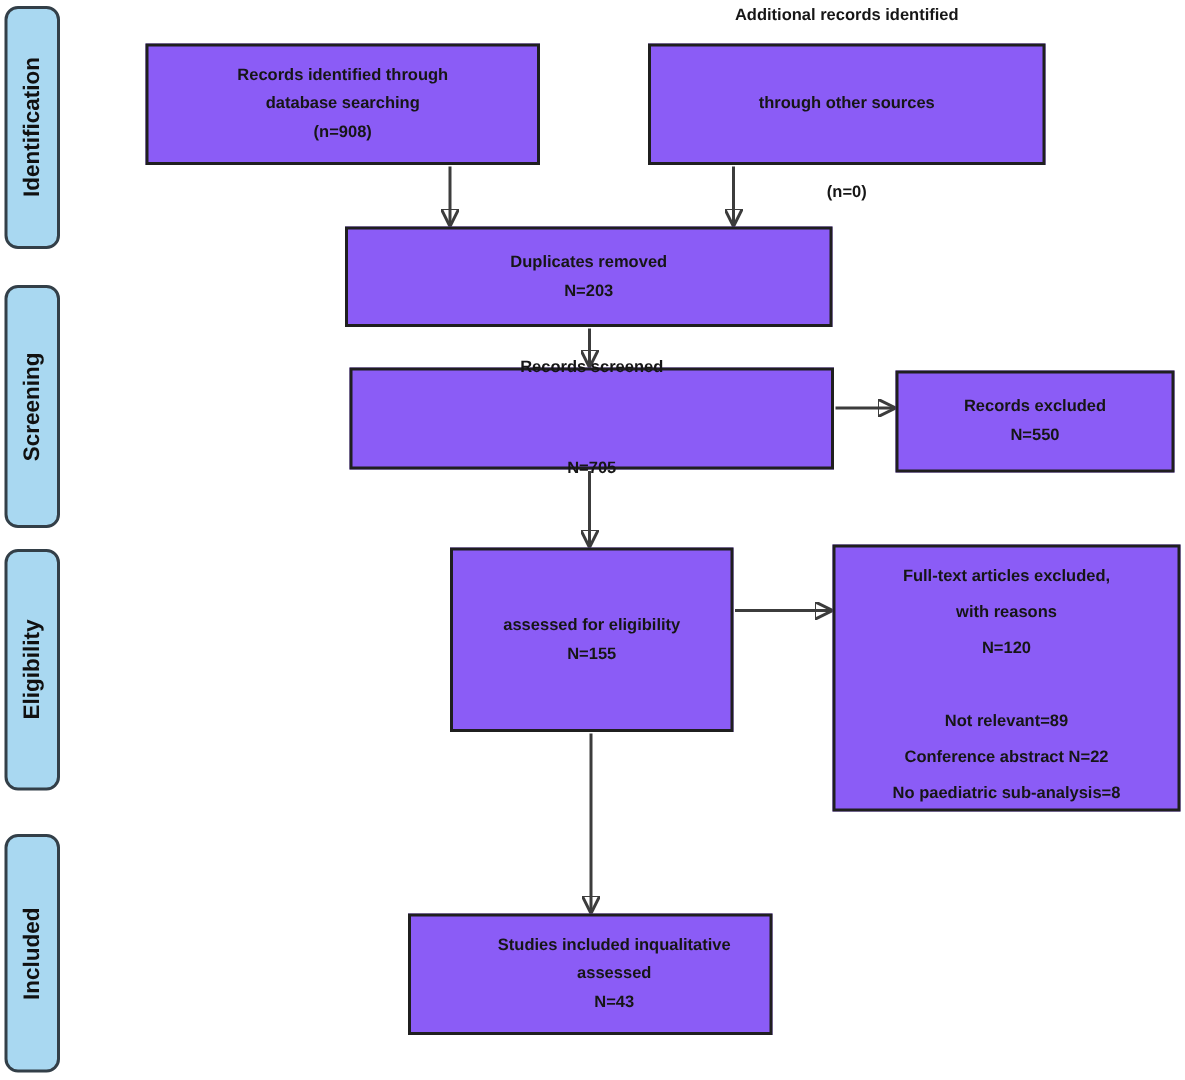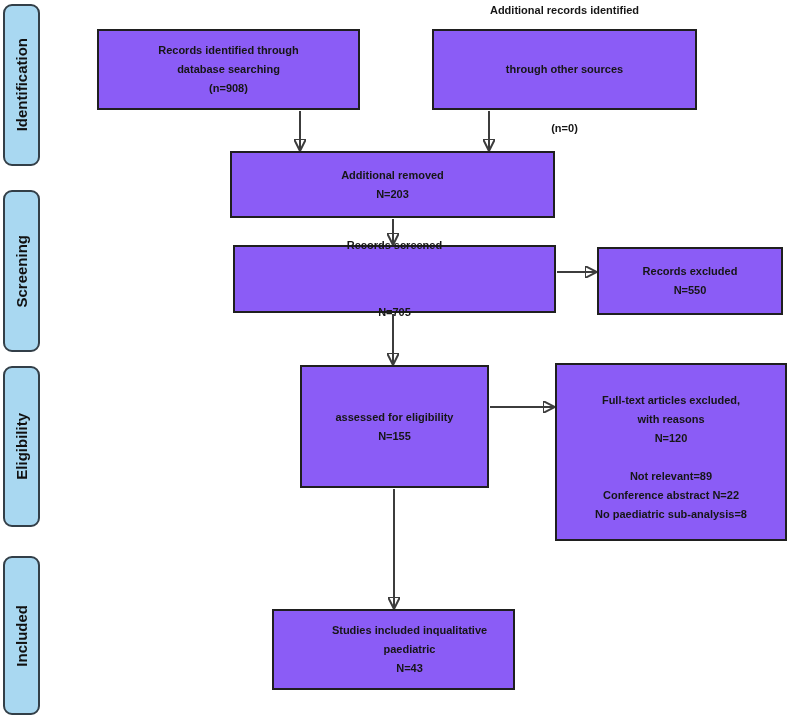--- a/index.html
+++ b/index.html
@@ -55,21 +55,21 @@
     color: #161616;
   }
   .flow-box .line { min-height: 19px; width: 100%; }
   #box-identified        { left: 97px;  top: 29px;  width: 263px; height: 81px; }
   #box-additional        { left: 432px; top: 29px;  width: 265px; height: 81px; gap: 40px; }
   #box-duplicates        { left: 230px; top: 151px; width: 325px; height: 67px; }
   #box-screened          { left: 233px; top: 245px; width: 323px; height: 68px; gap: 48px; }
   #box-excluded          { left: 597px; top: 247px; width: 186px; height: 68px; }
   #box-fulltext          { left: 300px; top: 365px; width: 189px; height: 123px; }
   #box-fulltext-excluded { left: 555px; top: 363px; width: 232px; height: 178px;
-                           justify-content: center; padding-top: 10px; }
+                           justify-content: space-between; padding-top: 10px; }
   #box-included-studies  { left: 272px; top: 609px; width: 243px; height: 81px; padding-left: 32px; }
 
   
   #connectors {
     position: absolute;
     left: 0; top: 0;
     width: 790px; height: 720px;
     pointer-events: none;
   }
   #connectors path { stroke: #3c3c3c; stroke-width: 2; fill: none; }
@@ -113,21 +113,21 @@
     <div class="line">(n=908)</div>
   </div>
 
   <div class="flow-box" id="box-additional">
     <div class="line">Additional records identified</div>
     <div class="line">through other sources</div>
     <div class="line">(n=0)</div>
   </div>
 
   <div class="flow-box" id="box-duplicates">
-    <div class="line">Additional removed</div>
+    <div class="line">Duplicates removed</div>
     <div class="line">N=203</div>
   </div>
 
   <div class="flow-box" id="box-screened">
     <div class="line">Records screened</div>
     <div class="line">N=705</div>
   </div>
 
   <div class="flow-box" id="box-excluded">
     <div class="line">Records excluded</div>
@@ -144,17 +144,17 @@
     <div class="line">with reasons</div>
     <div class="line">N=120</div>
     <div class="line"></div>
     <div class="line">Not relevant=89</div>
     <div class="line">Conference abstract N=22</div>
     <div class="line">No paediatric sub-analysis=8</div>
   </div>
 
   <div class="flow-box" id="box-included-studies">
     <div class="line">Studies included inqualitative</div>
-    <div class="line">paediatric</div>
+    <div class="line">assessed</div>
     <div class="line">N=43</div>
   </div>
 
 </div>
 
 </body></html>

